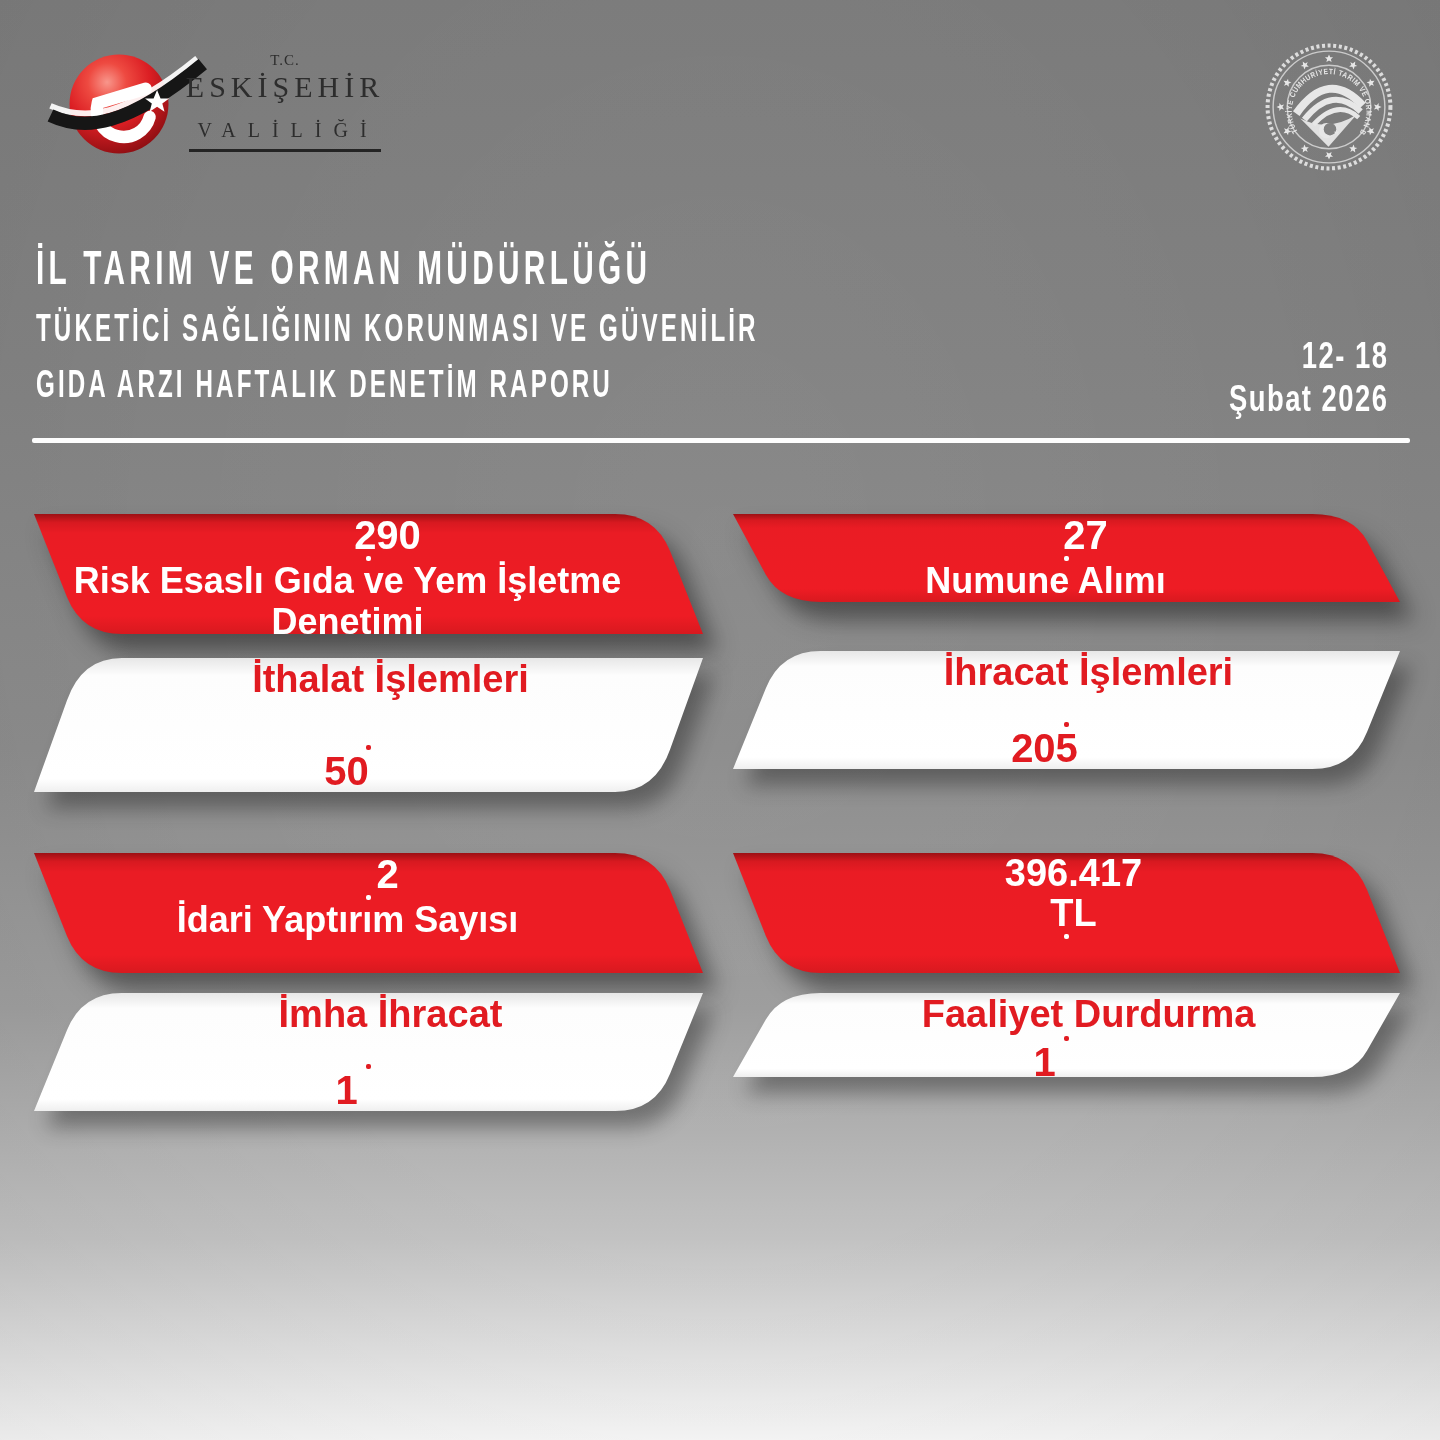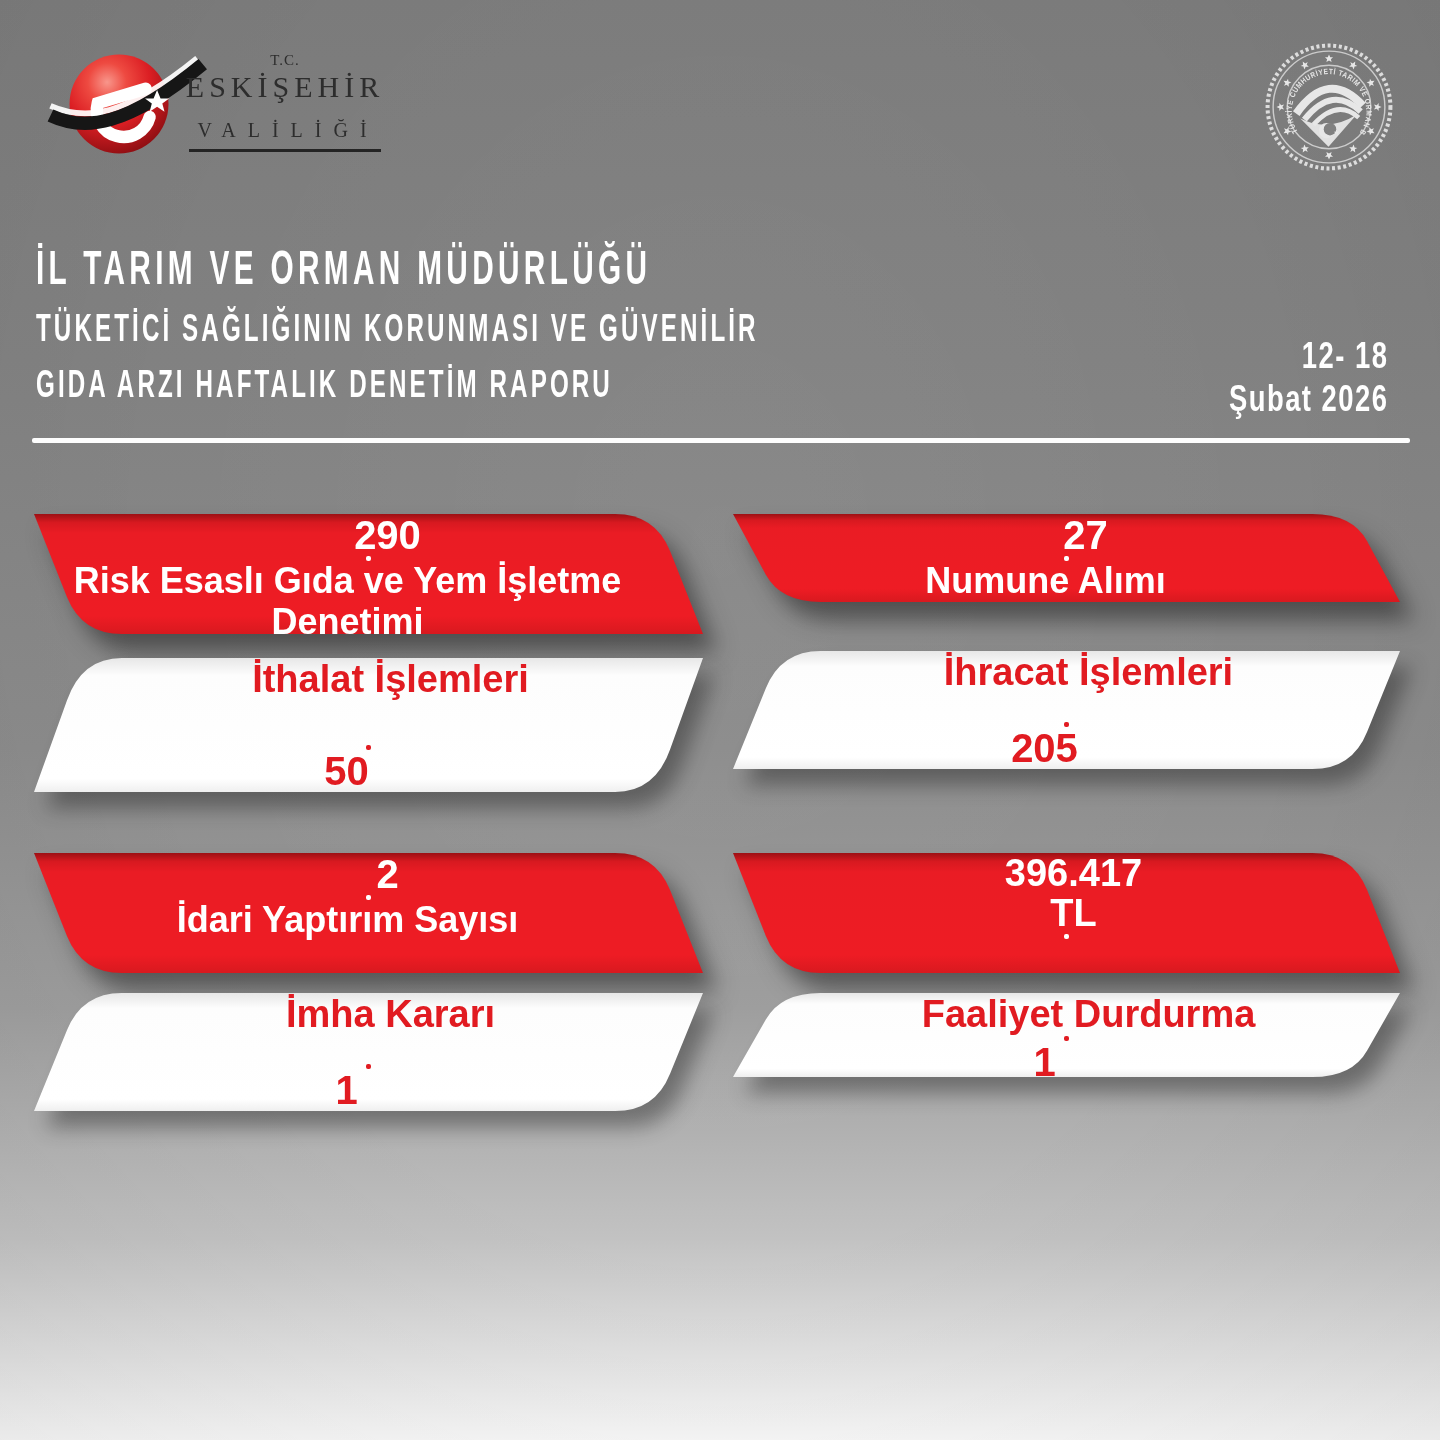--- a/index.html
+++ b/index.html
@@ -200,21 +200,21 @@
     <div class="vdiv"></div>
     <div class="label">İdari Yaptırım Sayısı</div>
   </div>
 </div>
 
 <div class="card white" style="left:34px;top:993px;width:669px;height:118px">
   <svg class="shape" viewBox="0 0 670 120" preserveAspectRatio="none">
       <use href="#whiteBanner" fill="url(#gradWhite)"></use>
     </svg>
   <div class="content">
-    <div class="label">İmha Kararı</div>
+    <div class="label">İmha İhracat</div>
     <div class="vdiv"></div>
     <div class="value">1</div>
   </div>
 </div>
 
 <div class="card red" style="left:733px;top:853px;width:667px;height:120px">
   <svg class="shape" viewBox="0 0 670 120" preserveAspectRatio="none">
       <use href="#redBanner" fill="url(#gradRed)"></use>
     </svg>
   <div class="content">

